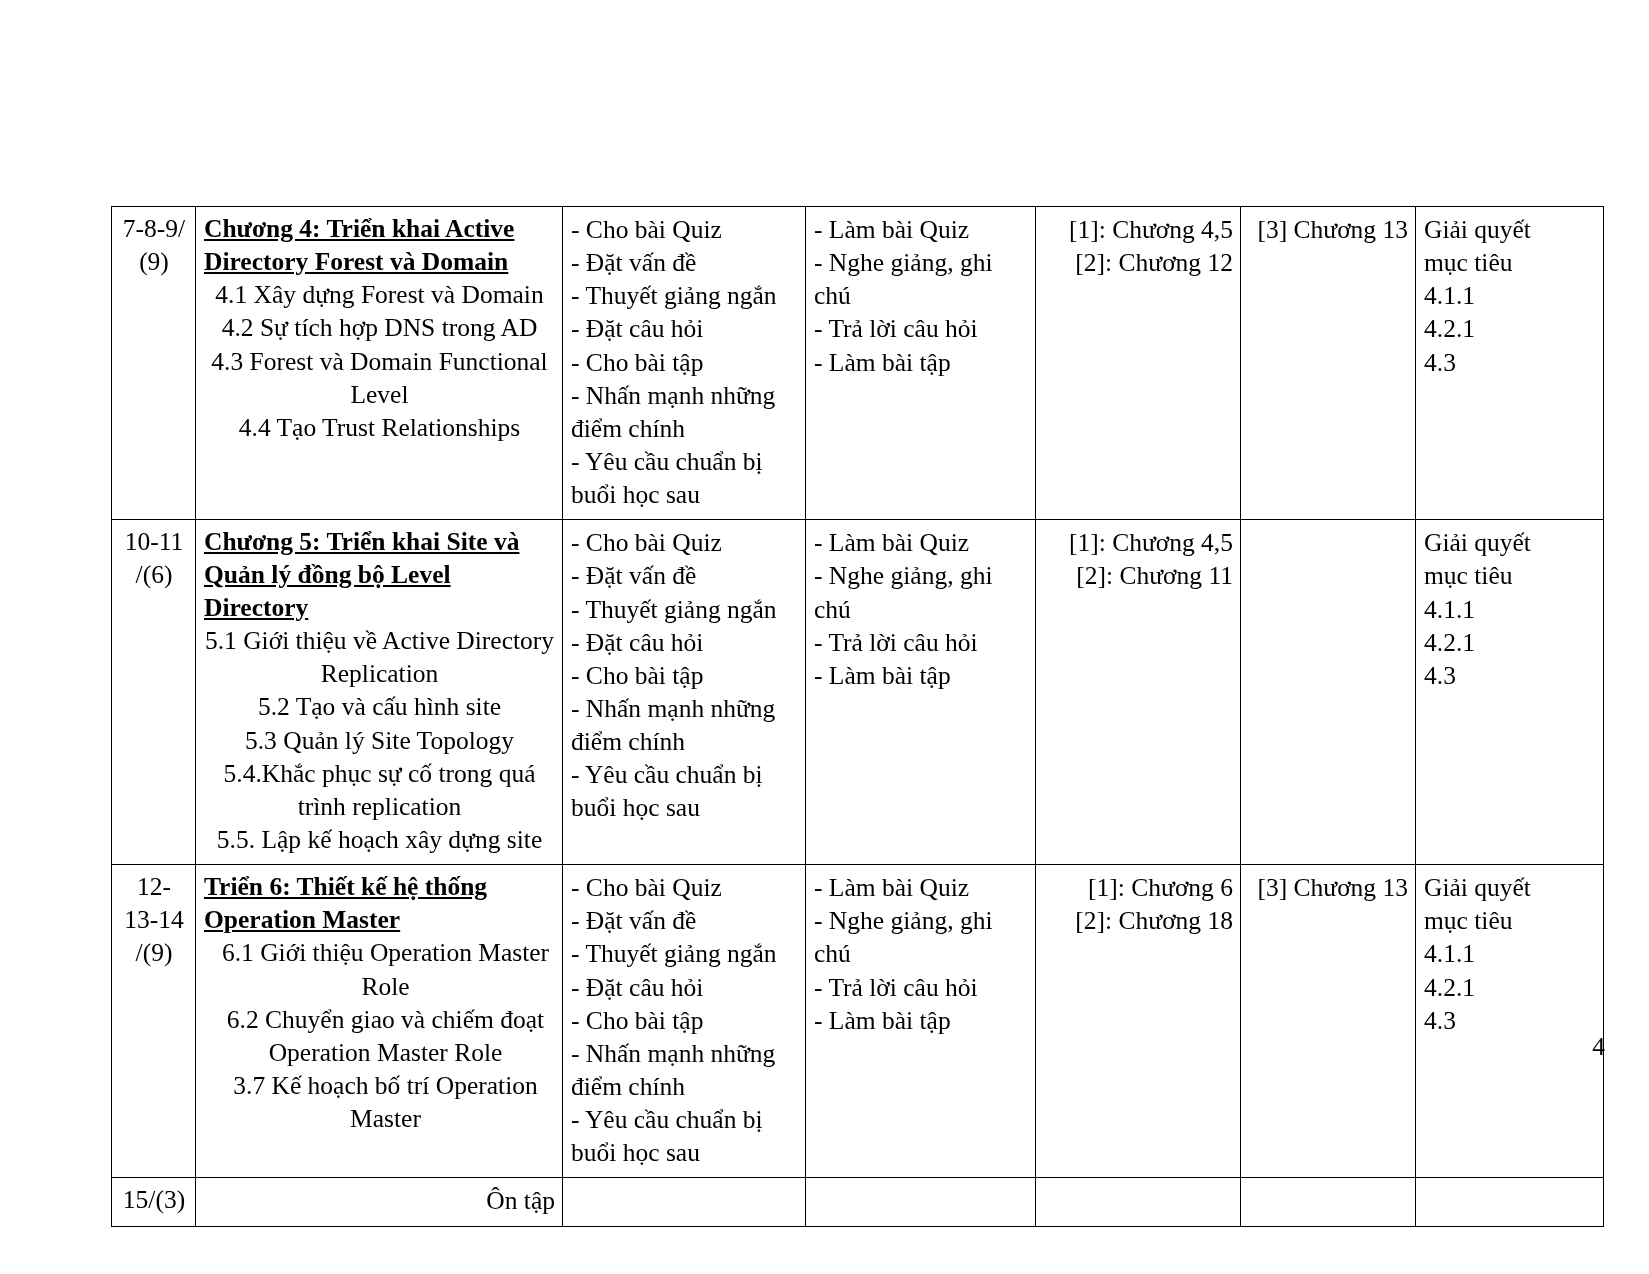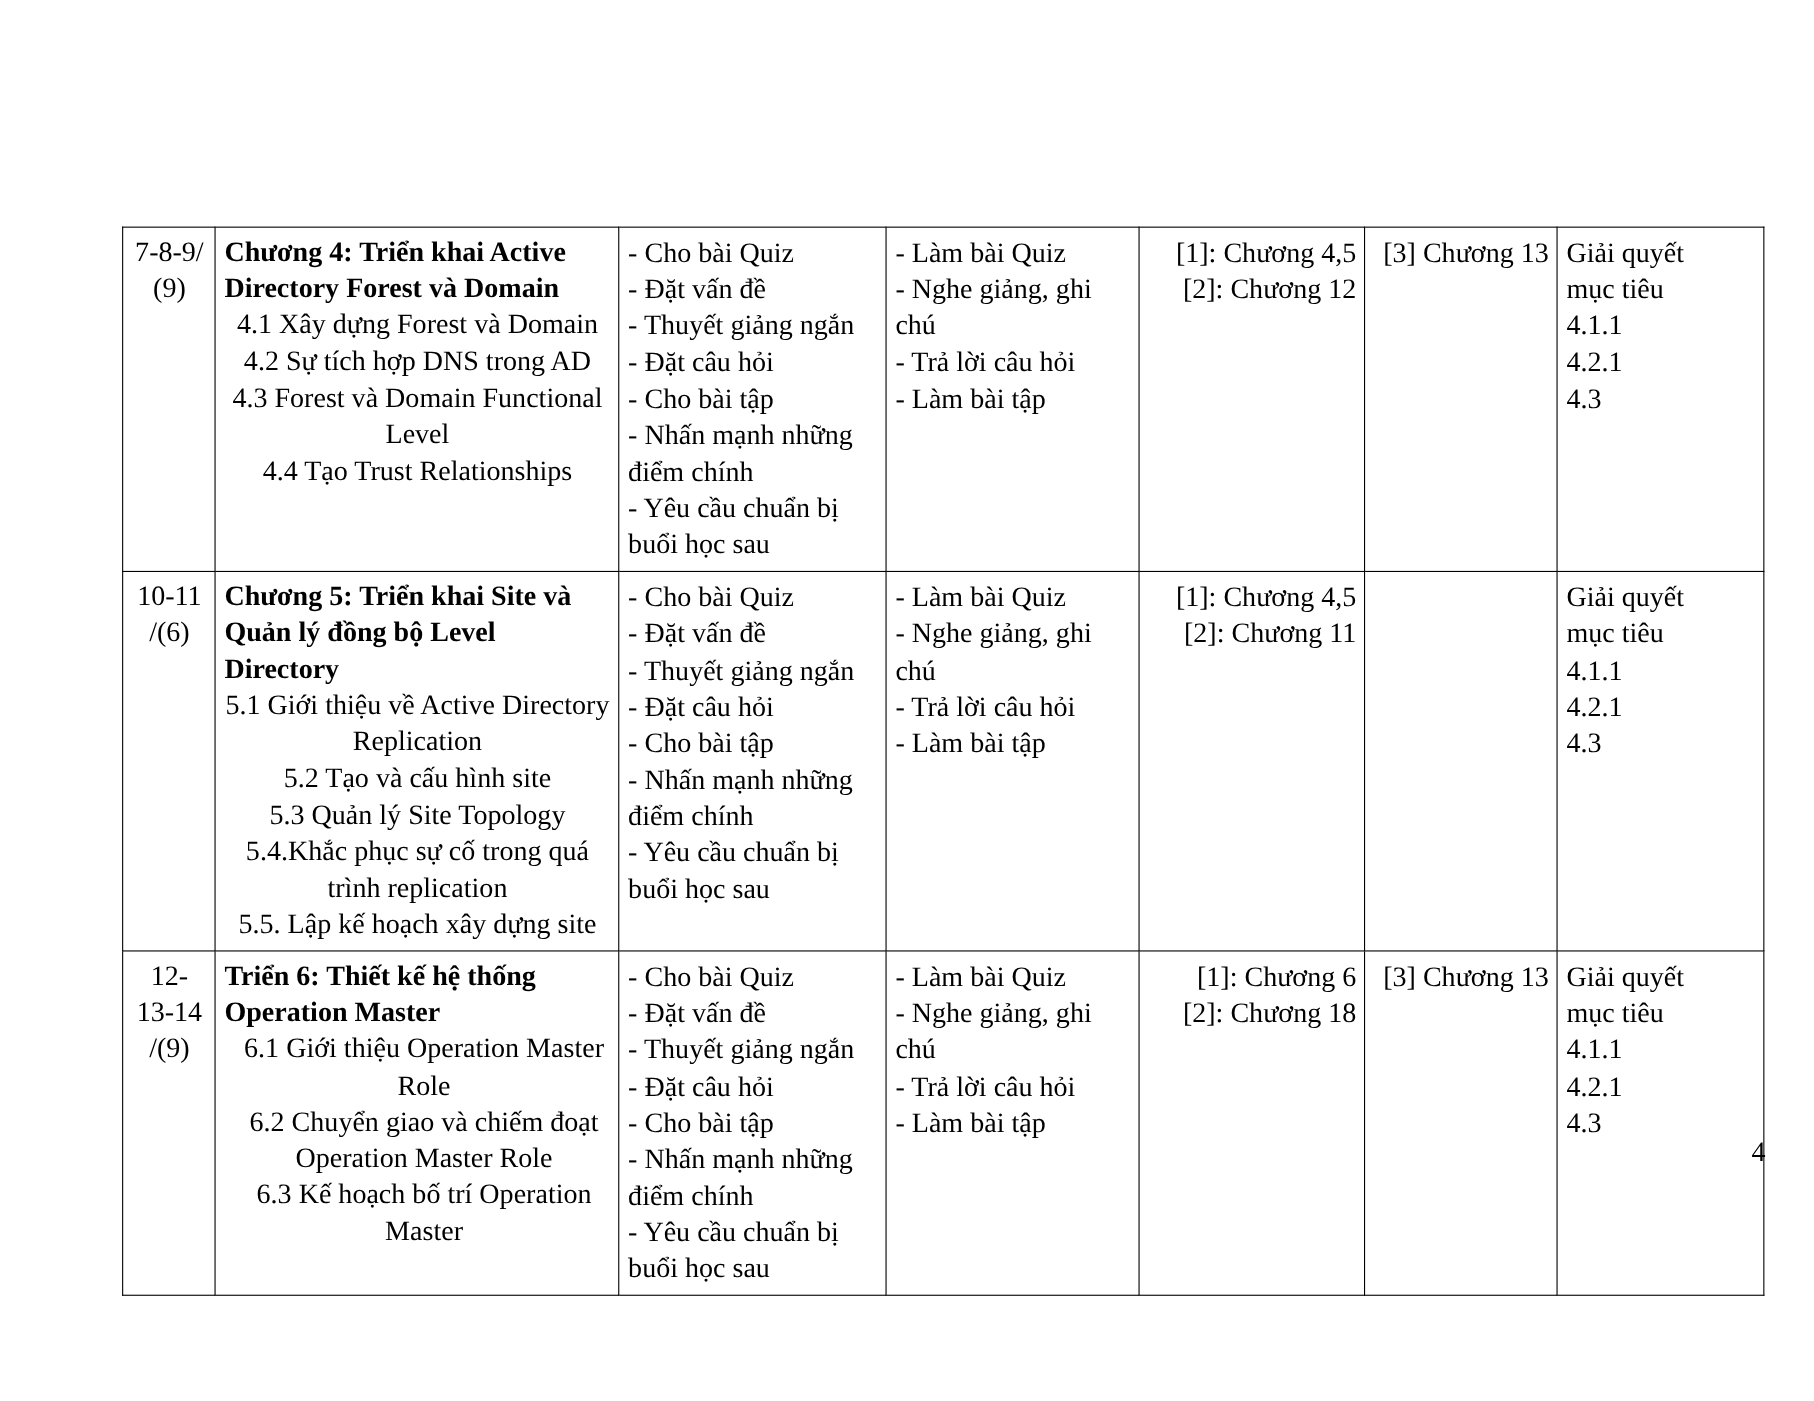--- a/index.html
+++ b/index.html
@@ -55,20 +55,21 @@
   .week {
     text-align: center;
     white-space: pre-line;
     line-height: 1.30;
   }
   .heading {
     font-weight: bold;
     display: block;
     white-space: pre-line;
     line-height: 1.28;
+    text-decoration: underline;
   }
   .sublines {
     display: block;
     white-space: pre-line;
     line-height: 1.30;
     text-align: center;
   }
   .sublines.indented {
     padding-left: 12px;
   }
@@ -204,21 +205,21 @@
         </tr>
 
         <tr>
           <td class="week">12-
 13-14
 /(9)</td>
           <td>
             <span class="heading">Triển 6: Thiết kế hệ thống Operation Master</span>
             <span class="sublines indented">6.1 Giới thiệu Operation Master Role
 6.2 Chuyển giao và chiếm đoạt Operation Master Role
-6.3 Kế hoạch bố trí Operation Master</span>
+3.7 Kế hoạch bố trí Operation Master</span>
           </td>
           <td>
             <span class="bullets">-  Cho bài Quiz
 -  Đặt vấn đề
 -  Thuyết giảng ngắn
 -  Đặt câu hỏi
 -  Cho bài tập
 -  Nhấn mạnh những
     điểm chính
 -  Yêu cầu chuẩn bị
@@ -239,20 +240,31 @@
           </td>
           <td>
             <span class="goal">Giải quyết
 mục tiêu
 4.1.1
 4.2.1
 4.3</span>
           </td>
         </tr>
 
+        <tr class="row-last">
+          <td class="week">15/(3)</td>
+          <td>
+            <span class="plain">Ôn tập</span>
+          </td>
+          <td class="empty"></td>
+          <td class="empty"></td>
+          <td class="empty"></td>
+          <td class="empty"></td>
+          <td class="empty"></td>
+        </tr>
 
       </tbody>
     </table>
   </div>
 
   <div class="page-number">4</div>
 
 </div>
 
 </body></html>

